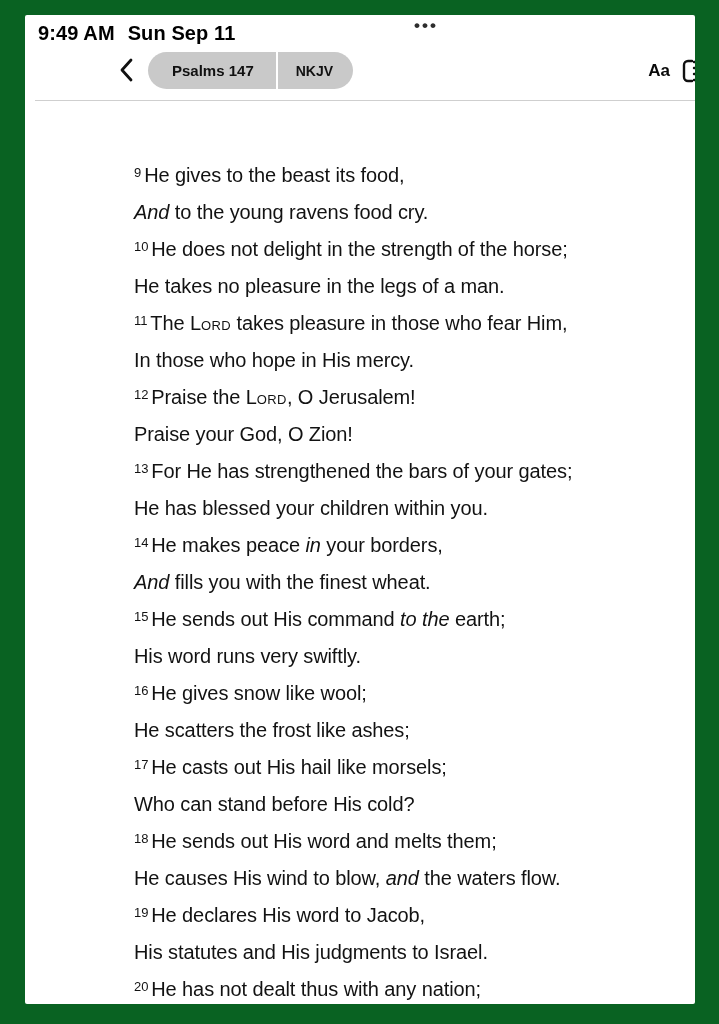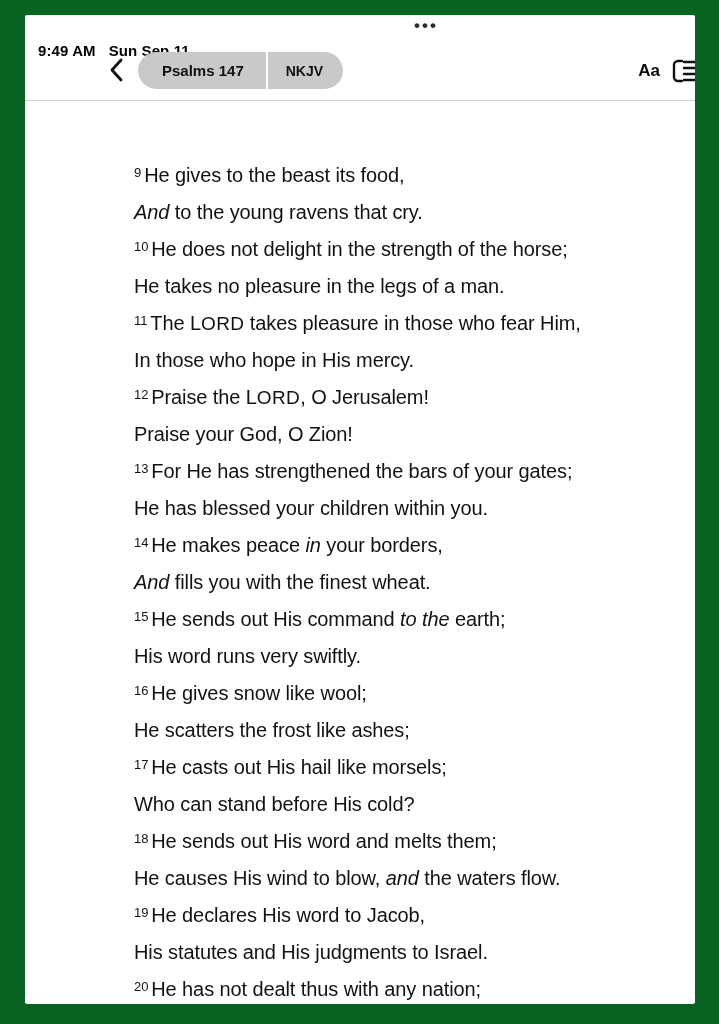--- a/index.html
+++ b/index.html
@@ -12,32 +12,32 @@
   .app-window{
     position:absolute;left:25px;top:15px;width:670px;height:989px;
     background:#ffffff;border-radius:2px;overflow:hidden;
   }
   
   .status-bar{
     position:relative;height:30px;width:100%;
   }
   .status-left{
     position:absolute;left:13px;top:7px;
-    font-size:15px;font-weight:600;color:#000;letter-spacing:0.1px;
-    display:flex;gap:13px;margin-top:20px;
+    font-size:20px;font-weight:600;color:#000;letter-spacing:0.1px;
+    display:flex;gap:13px;
   }
   .multitask-dots{
     position:absolute;left:371px;top:1px;width:60px;text-align:center;
     font-size:17px;font-weight:700;letter-spacing:2px;color:#2e2e2e;
     cursor:pointer;user-select:none;
   }
   
   .nav-bar{
     position:relative;height:56px;width:100%;
-    border-bottom:1px solid #cfcfcf;box-sizing:border-box;
+    border-bottom:1px solid #cfcfcf;box-sizing:border-box;margin-left:10px;
   }
   .back-btn{
     position:absolute;left:76px;top:11px;width:30px;height:32px;
     display:flex;align-items:center;justify-content:center;cursor:pointer;
   }
   .ref-pill{
     position:absolute;left:113px;top:7px;height:37px;
     background:#c9c9c9;border-radius:19px;
     display:flex;align-items:stretch;overflow:hidden;
   }
@@ -62,21 +62,21 @@
     padding:56px 20px 0 82px;
     font-size:20px;color:#121212;letter-spacing:-0.1px;
   }
   .verse-line{
     line-height:37px;height:37px;white-space:nowrap;cursor:pointer;margin-left:27px;
   }
   .vnum{
     font-size:13px;position:relative;top:-5px;margin-right:3px;color:#121212;
   }
   .ital{font-style:italic;}
-  .sc-small{font-size:19px;letter-spacing:0.4px;}
+  .sc-small{font-size:13px;letter-spacing:0.4px;}
 </style>
 </head>
 <body>
 
 <div class="app-window">
 
   <div class="status-bar">
     <div class="status-left">
       <span>9:49 AM</span>
       <span>Sun Sep 11</span>
@@ -109,21 +109,21 @@
           <line x1="14" y1="10" x2="30" y2="10" stroke="#111" stroke-width="2.4" stroke-linecap="round"></line>
           <line x1="14" y1="16" x2="30" y2="16" stroke="#111" stroke-width="2.4" stroke-linecap="round"></line>
           <line x1="14" y1="22" x2="30" y2="22" stroke="#111" stroke-width="2.4" stroke-linecap="round"></line>
         </svg>
       </span>
     </div>
   </div>
 
   <div class="scripture">
       <div class="verse-line"><span class="vnum">9</span><span>He gives to the beast its food,</span></div>
-      <div class="verse-line"><span class="ital">And</span><span> to the young ravens that cry.</span></div>
+      <div class="verse-line"><span class="ital">And</span><span> to the young ravens food cry.</span></div>
       <div class="verse-line"><span class="vnum">10</span><span>He does not delight in the strength of the horse;</span></div>
       <div class="verse-line"><span>He takes no pleasure in the legs of a man.</span></div>
       <div class="verse-line"><span class="vnum">11</span><span>The </span><span><span>L</span><span class="sc-small">ORD</span></span><span> takes pleasure in those who fear Him,</span></div>
       <div class="verse-line"><span>In those who hope in His mercy.</span></div>
       <div class="verse-line"><span class="vnum">12</span><span>Praise the </span><span><span>L</span><span class="sc-small">ORD</span></span><span>, O Jerusalem!</span></div>
       <div class="verse-line"><span>Praise your God, O Zion!</span></div>
       <div class="verse-line"><span class="vnum">13</span><span>For He has strengthened the bars of your gates;</span></div>
       <div class="verse-line"><span>He has blessed your children within you.</span></div>
       <div class="verse-line"><span class="vnum">14</span><span>He makes peace </span><span class="ital">in</span><span> your borders,</span></div>
       <div class="verse-line"><span class="ital">And</span><span> fills you with the finest wheat.</span></div>

